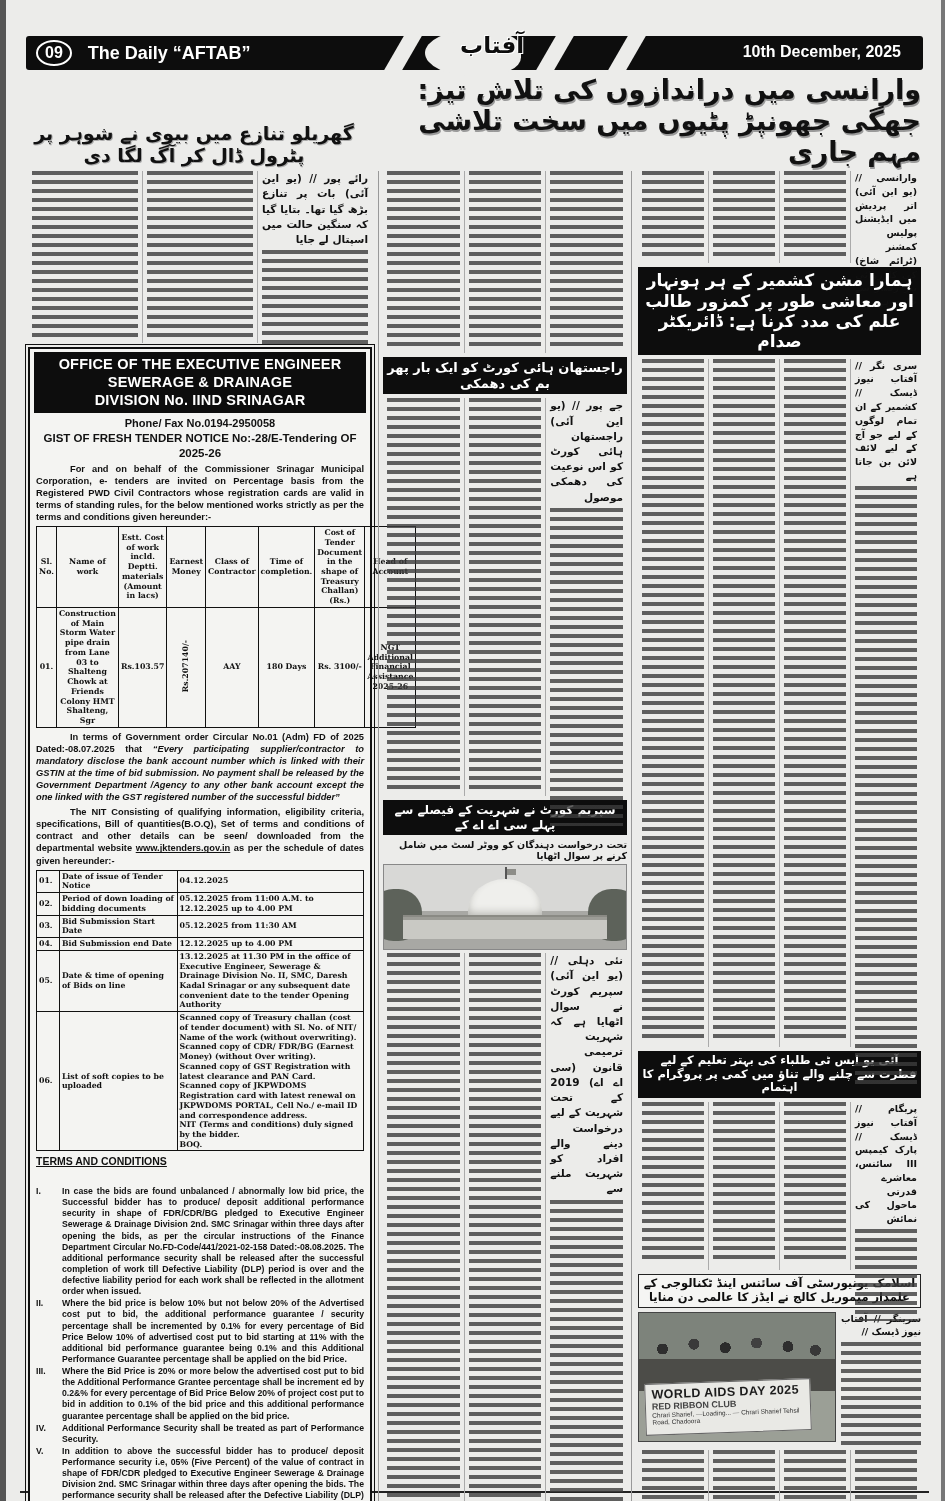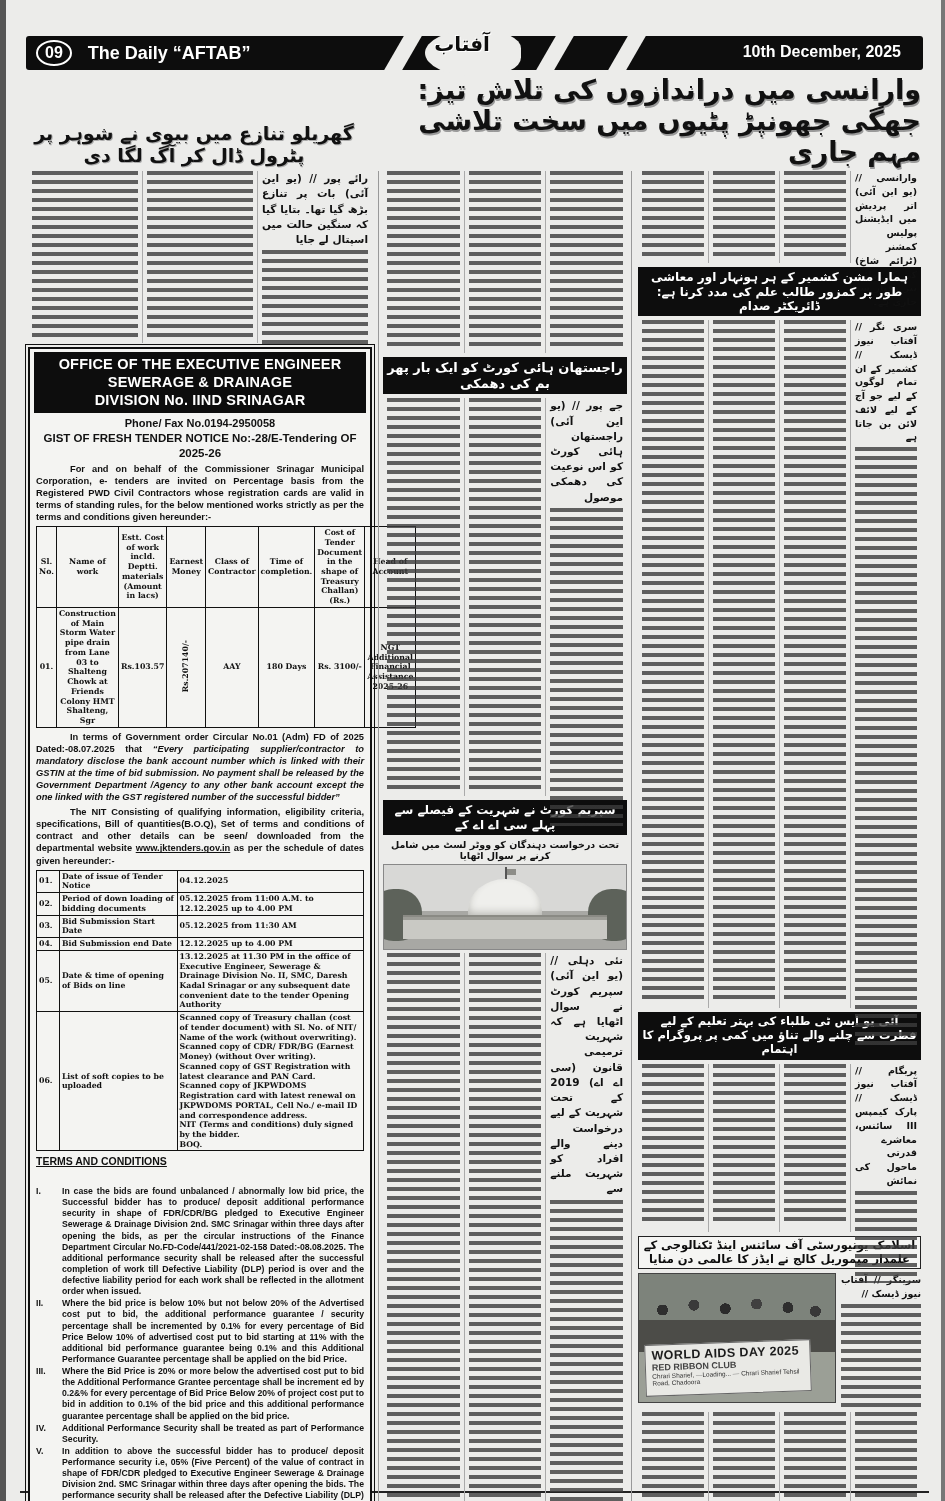--- a/index.html
+++ b/index.html
@@ -9,22 +9,22 @@
   .inner{position:absolute;left:14px;top:30px;right:12px;bottom:8px;border-bottom:2px solid #222;}
 
   
   .masthead{position:relative;height:38px;margin:4px 6px 2px;}
   .mh-bar{position:absolute;left:0;right:0;top:2px;bottom:2px;background:#0d0d0d;border-radius:3px;}
   .mh-gap{position:absolute;top:0;bottom:0;width:18px;background:#ececea;transform:skewX(-30deg);}
   .mh-logo-bg{position:absolute;left:44.5%;top:-4px;width:96px;height:46px;background:#ececea;border-radius:50% 40% 40% 50%;}
   .mh-left{position:absolute;left:10px;top:6px;color:#fff;font-weight:bold;font-size:18px;display:flex;align-items:center;gap:16px;}
   .pageno{border:2px solid #fff;border-radius:50%;padding:0 7px;font-size:16px;line-height:22px;background:#0d0d0d;}
   .mh-date{position:absolute;right:22px;top:9px;color:#fff;font-weight:bold;font-size:16px;}
-  .mh-logo{position:absolute;left:45.5%;top:-2px;width:90px;text-align:left;font-family:"DejaVu Sans",sans-serif;
-           font-weight:bold;font-size:20px;color:#0d0d0d;text-shadow:1px 1px 0 #fff,-1px -1px 0 #fff;}
+  .mh-logo{position:absolute;left:45.5%;top:-2px;width:90px;text-align:right;font-family:"DejaVu Sans",sans-serif;
+           font-weight:bold;font-size:23px;color:#0d0d0d;text-shadow:1px 1px 0 #fff,-1px -1px 0 #fff;}
 
   
   .hlrow{display:flex;margin:2px 8px 4px;gap:10px;align-items:flex-end;}
   .urdu{direction:rtl;font-family:"DejaVu Sans",sans-serif;}
   .hl-left{width:332px;font-size:19px;font-weight:bold;text-align:center;line-height:1.2;
            text-shadow:1px 1px 0 #aaa;}
   .hl-right{flex:1;font-size:27px;font-weight:bold;text-align:right;line-height:1.15;
             text-shadow:1px 2px 0 #9a9a9a;}
 
   
@@ -267,21 +267,21 @@
             </div>
           <div>
               <div class="sim" style="height:392px"></div>
             </div>
           <div>
               <div class="sim" style="height:392px"></div>
             </div>
         </div>
 
         <div class="blackbar urdu" style="font-size:12px">سپریم کورٹ نے شہریت کے فیصلے سے پہلے سی اے اے کے</div>
-        <div class="urdu small-urdu" style="text-align:center">تحت درخواست دہندگان کو ووٹر لسٹ میں شامل کرنے پر سوال اٹھایا</div>
+        <div class="urdu small-urdu" style="">تحت درخواست دہندگان کو ووٹر لسٹ میں شامل کرنے پر سوال اٹھایا</div>
 
         <div class="scphoto">
           <div class="sc-tree" style="left:-14px"></div>
           <div class="sc-tree" style="right:-14px"></div>
           <div class="sc-pole"></div>
           <div class="sc-flag"></div>
           <div class="sc-dome"></div>
           <div class="sc-base"></div>
         </div>
 
@@ -308,21 +308,21 @@
               <div class="sim" style="height:88px"></div>
             </div>
           <div>
               <div class="sim" style="height:88px"></div>
             </div>
           <div>
               <div class="sim" style="height:88px"></div>
             </div>
         </div>
 
-        <div class="blackbar urdu" style="font-size:12px">ہمارا مشن کشمیر کے ہر ہونہار اور معاشی طور پر کمزور طالب علم کی مدد کرنا ہے: ڈائریکٹر صدام</div>
+        <div class="blackbar urdu" style="font-size:17px">ہمارا مشن کشمیر کے ہر ہونہار اور معاشی طور پر کمزور طالب علم کی مدد کرنا ہے: ڈائریکٹر صدام</div>
 
         <div class="cols" style="height:688px">
           <div>
               <p class="lead urdu" style="font-size:9.5px">سری نگر // آفتاب نیوز ڈیسک // کشمیر کے ان تمام لوگوں کے لیے جو آج کے لیے لائف لائن بن جاتا ہے</p>
               <div class="sim" style="height:600px"></div>
             </div>
           <div>
               <div class="sim" style="height:682px"></div>
             </div>
           <div>

